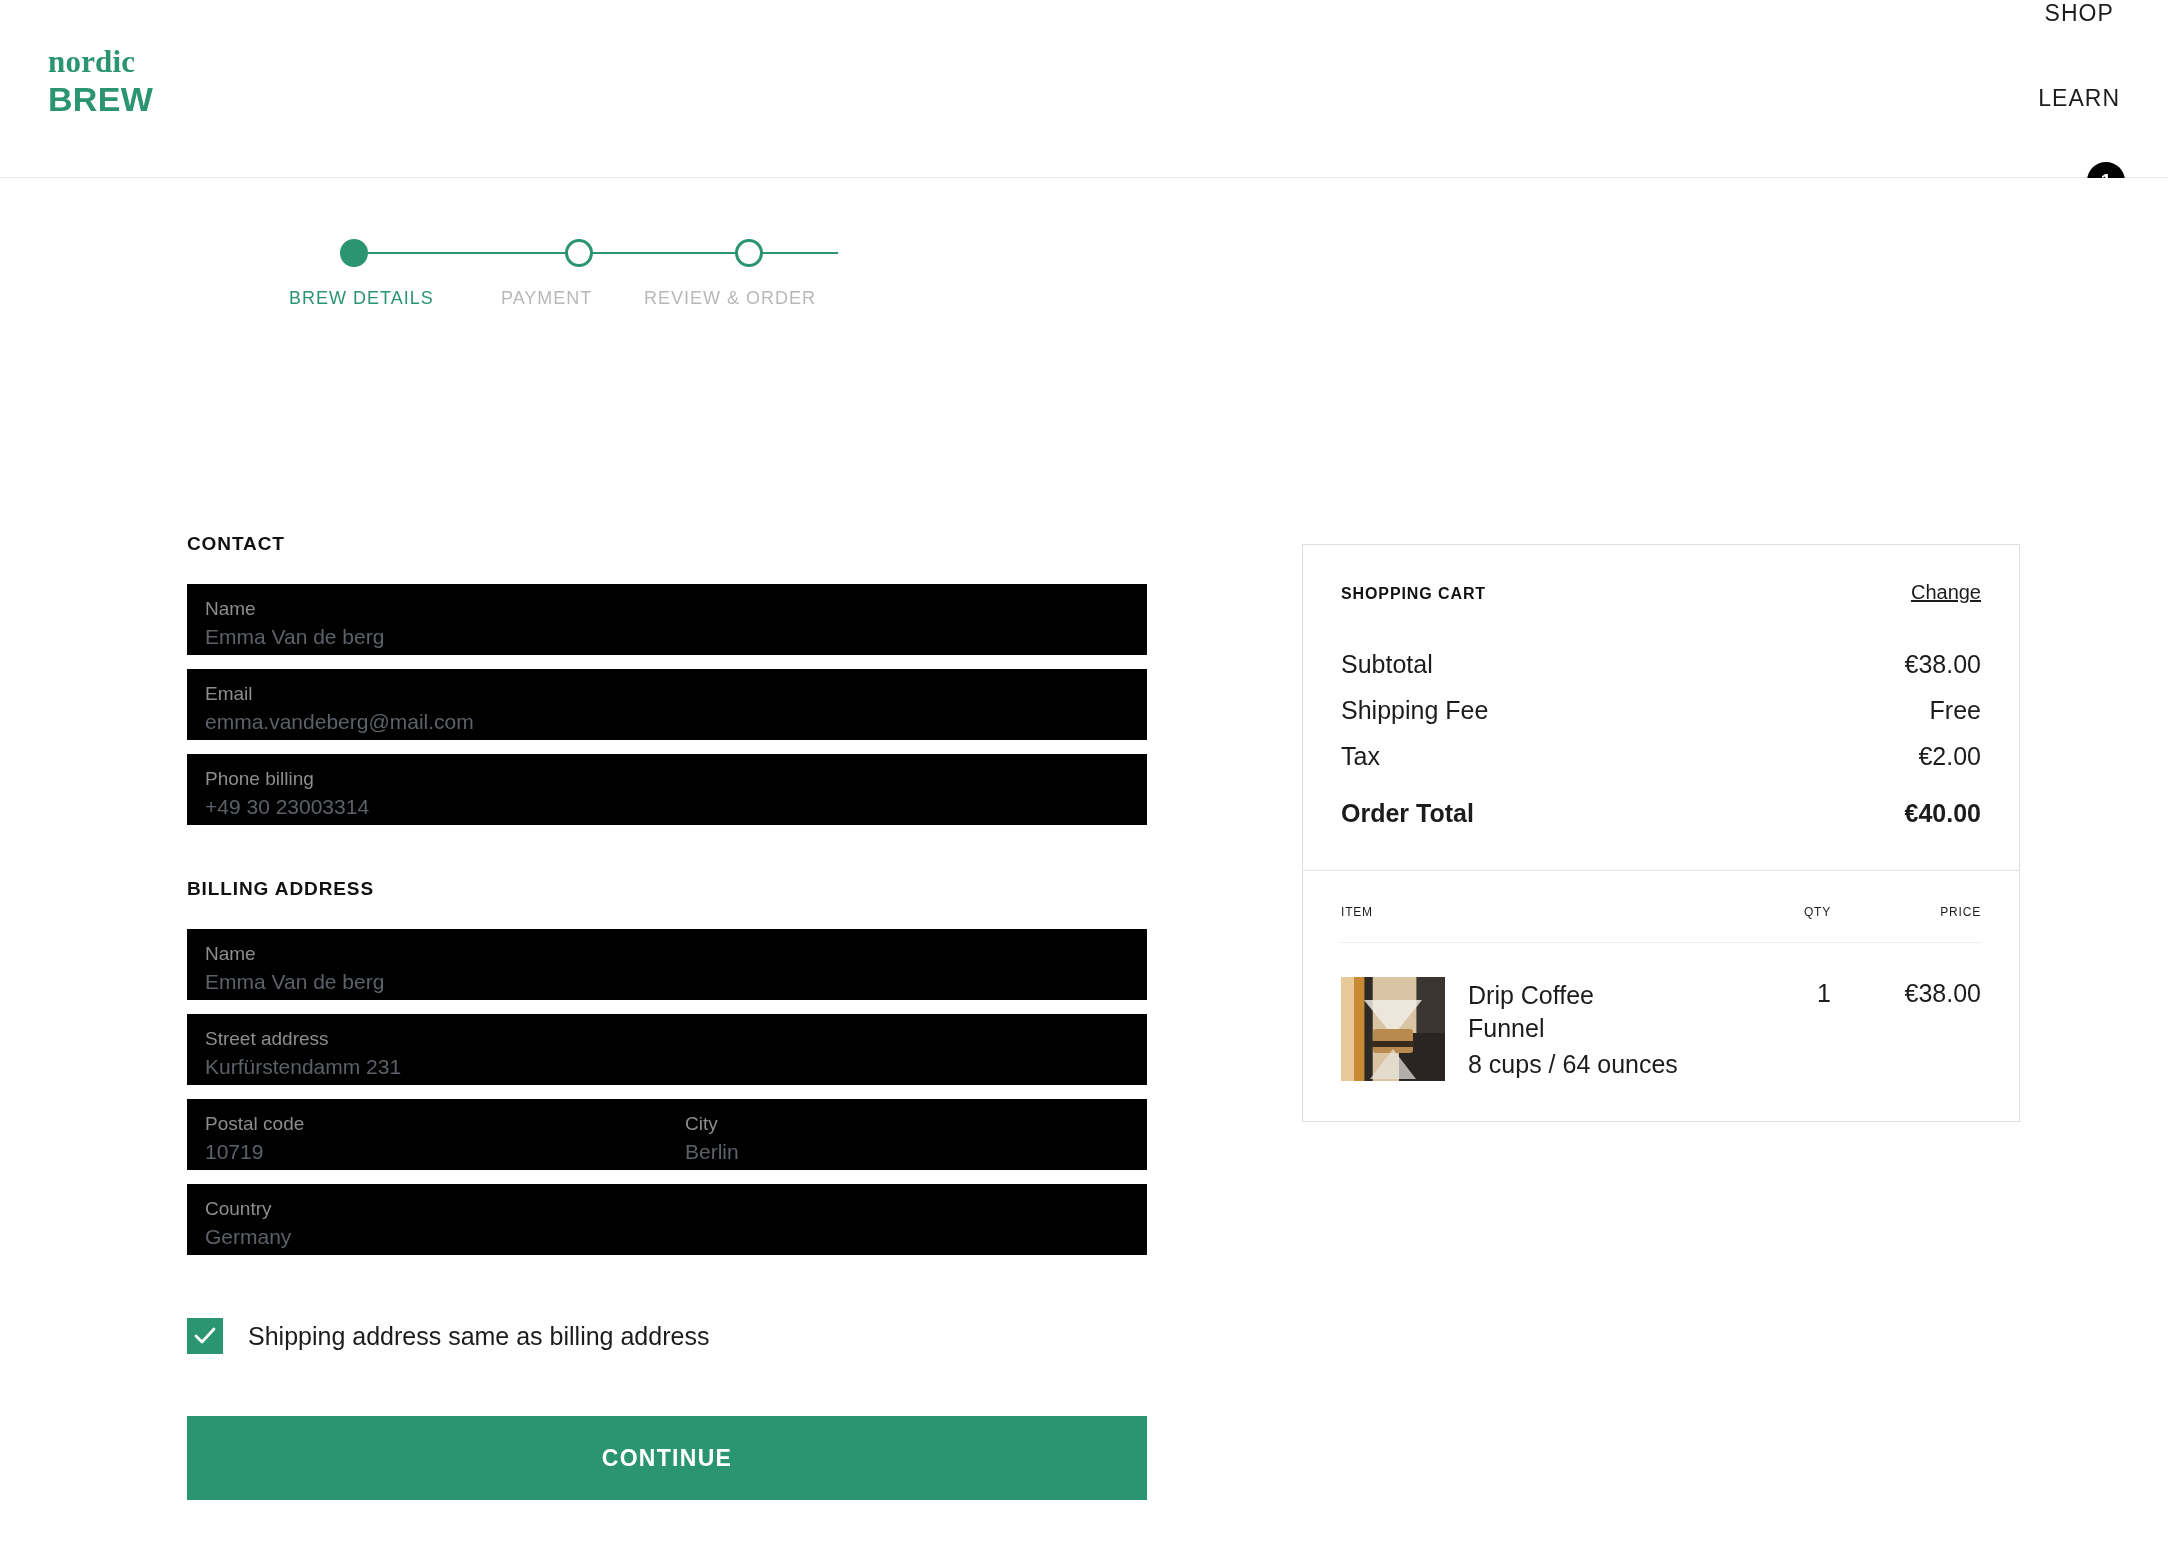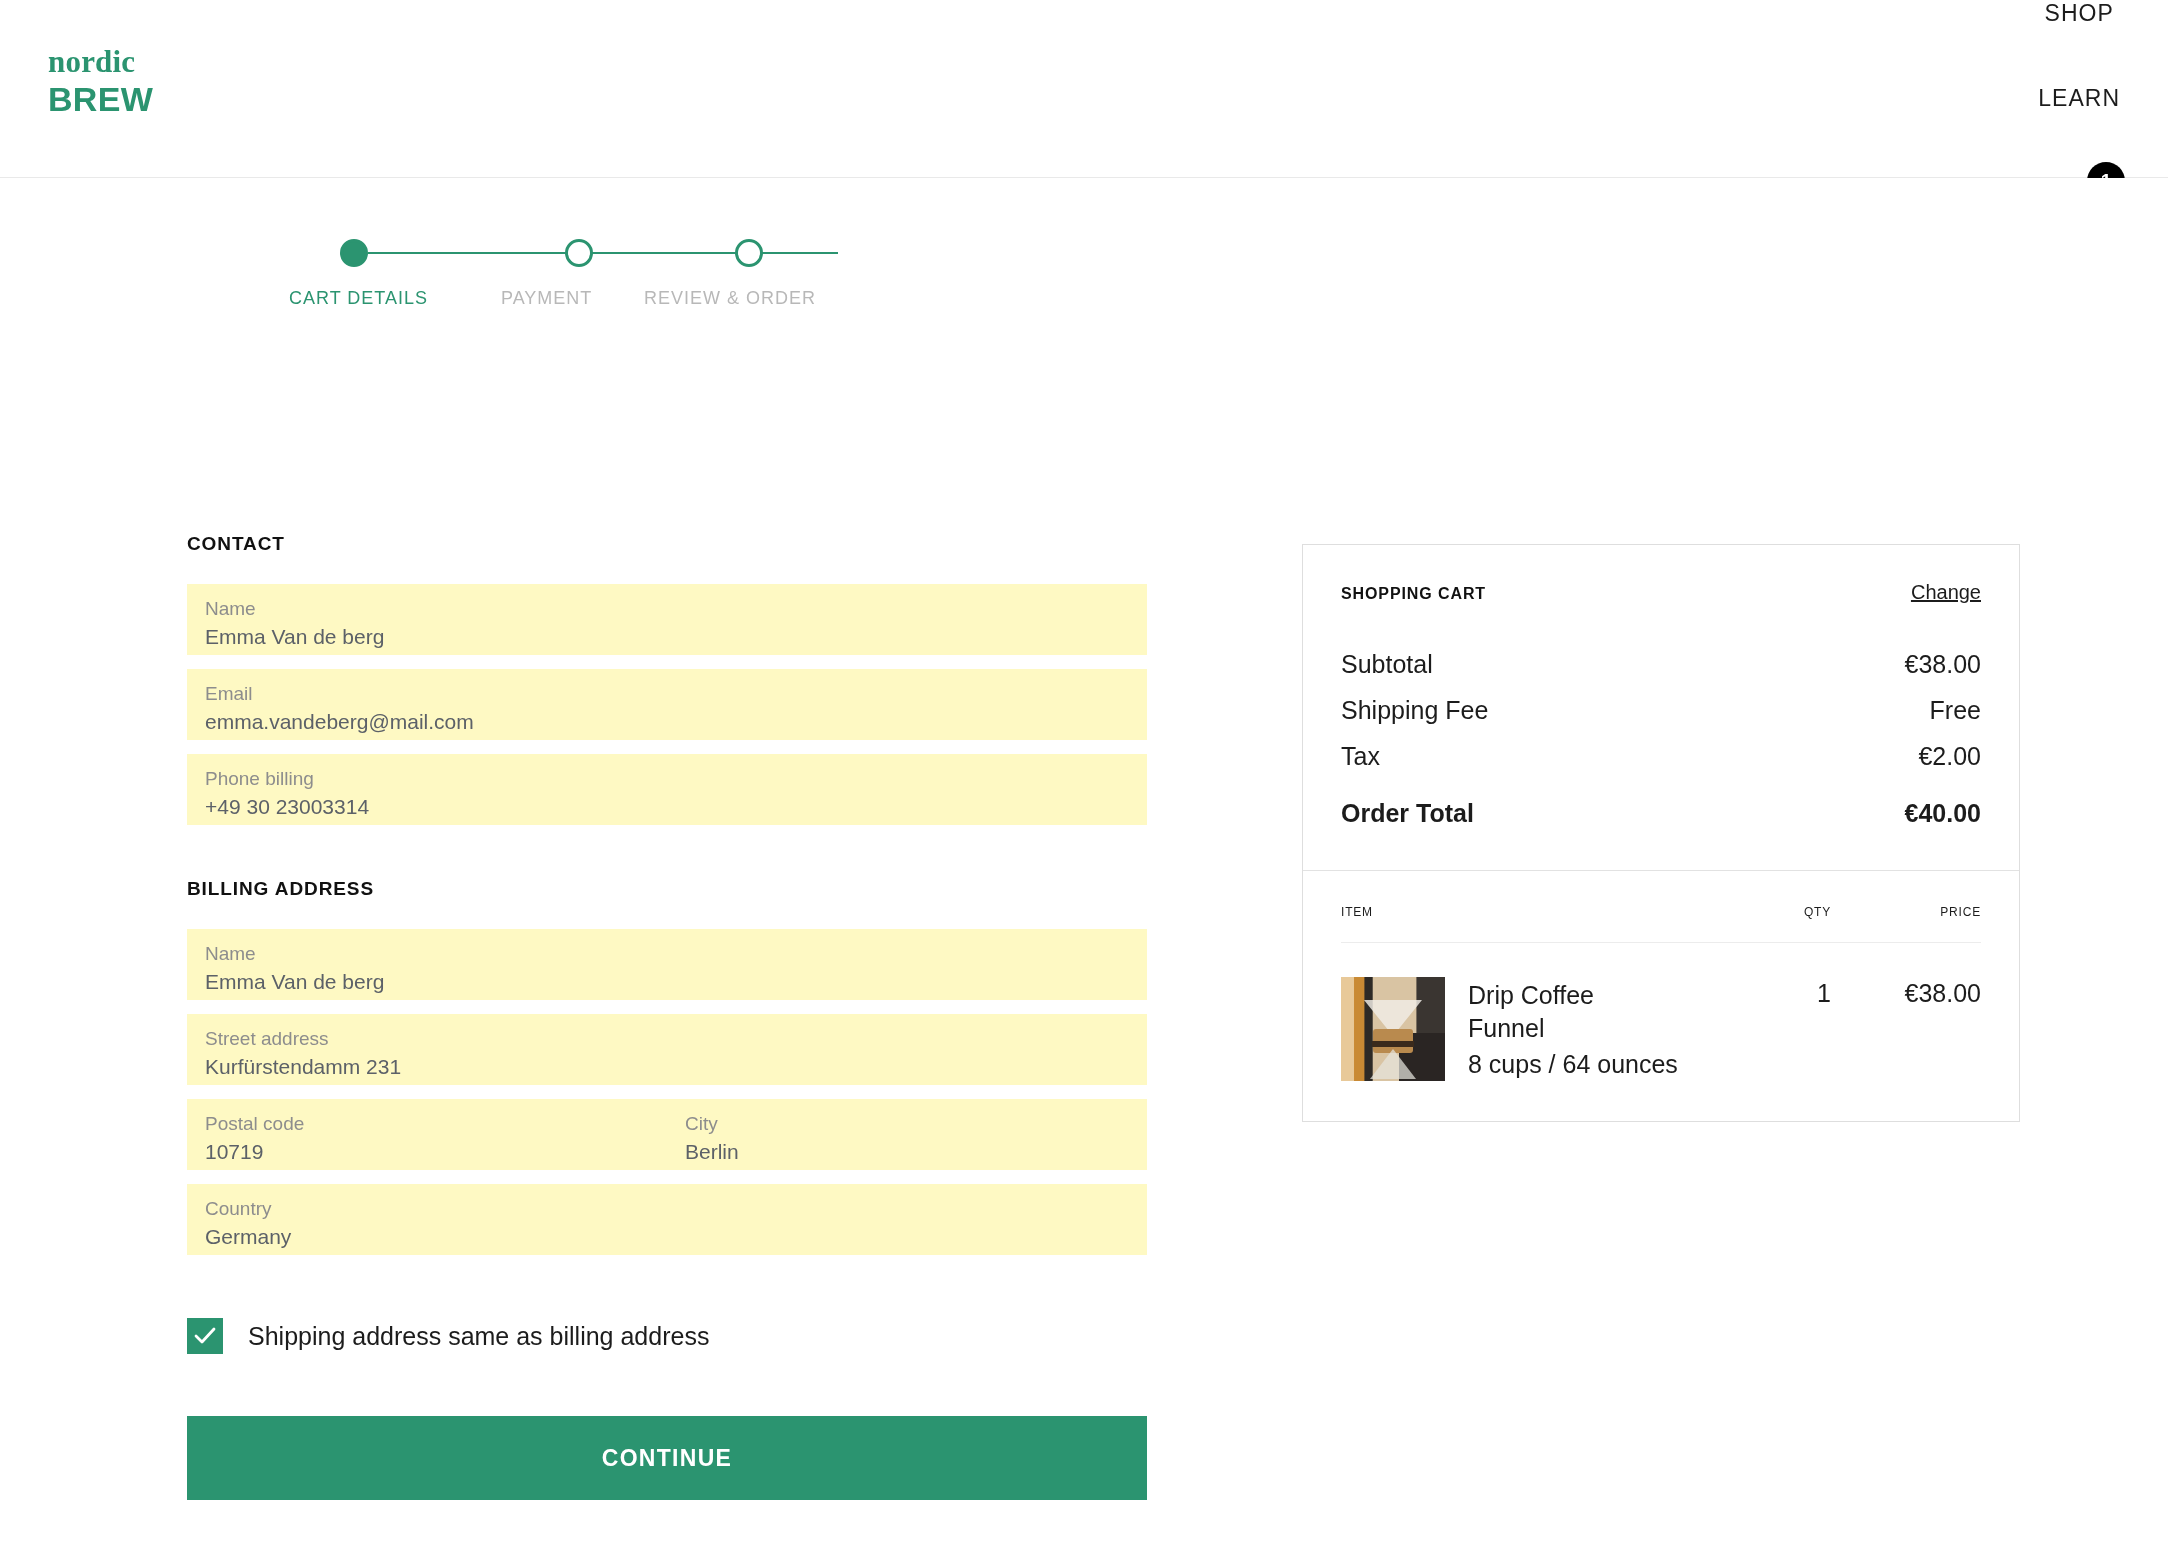--- a/index.html
+++ b/index.html
@@ -156,21 +156,21 @@
   .section-title {
     font-size: 19px;
     font-weight: 700;
     letter-spacing: 0.9px;
     color: #111111;
     margin-bottom: 29px;
   }
   .section-title.second { margin-top: 53px; }
 
   .field {
-    background: #fef9c3;
+    background: #000000;
     height: 71px;
     padding: 13px 18px 0 18px;
     margin-bottom: 14px;
     cursor: text;
   }
   .field-label {
     display: block;
     font-size: 19px;
     color: #8d8d8d;
     line-height: 1.25;
@@ -414,21 +414,21 @@
 
 <div class="page">
 
   <div class="stepper">
     <div class="step-track">
       <div class="track-line"></div>
       <div class="step-node filled n0"></div>
       <div class="step-node n1"></div>
       <div class="step-node n2"></div>
     </div>
-    <span class="step-label active">CART DETAILS</span>
+    <span class="step-label active">BREW DETAILS</span>
     <span class="step-label idle l1">PAYMENT</span>
     <span class="step-label idle l2">REVIEW &amp; ORDER</span>
   </div>
 
   <div class="form-col">
 
     <div class="section-title">CONTACT</div>
 
     <div class="field">
       <span class="field-label">Name</span>

